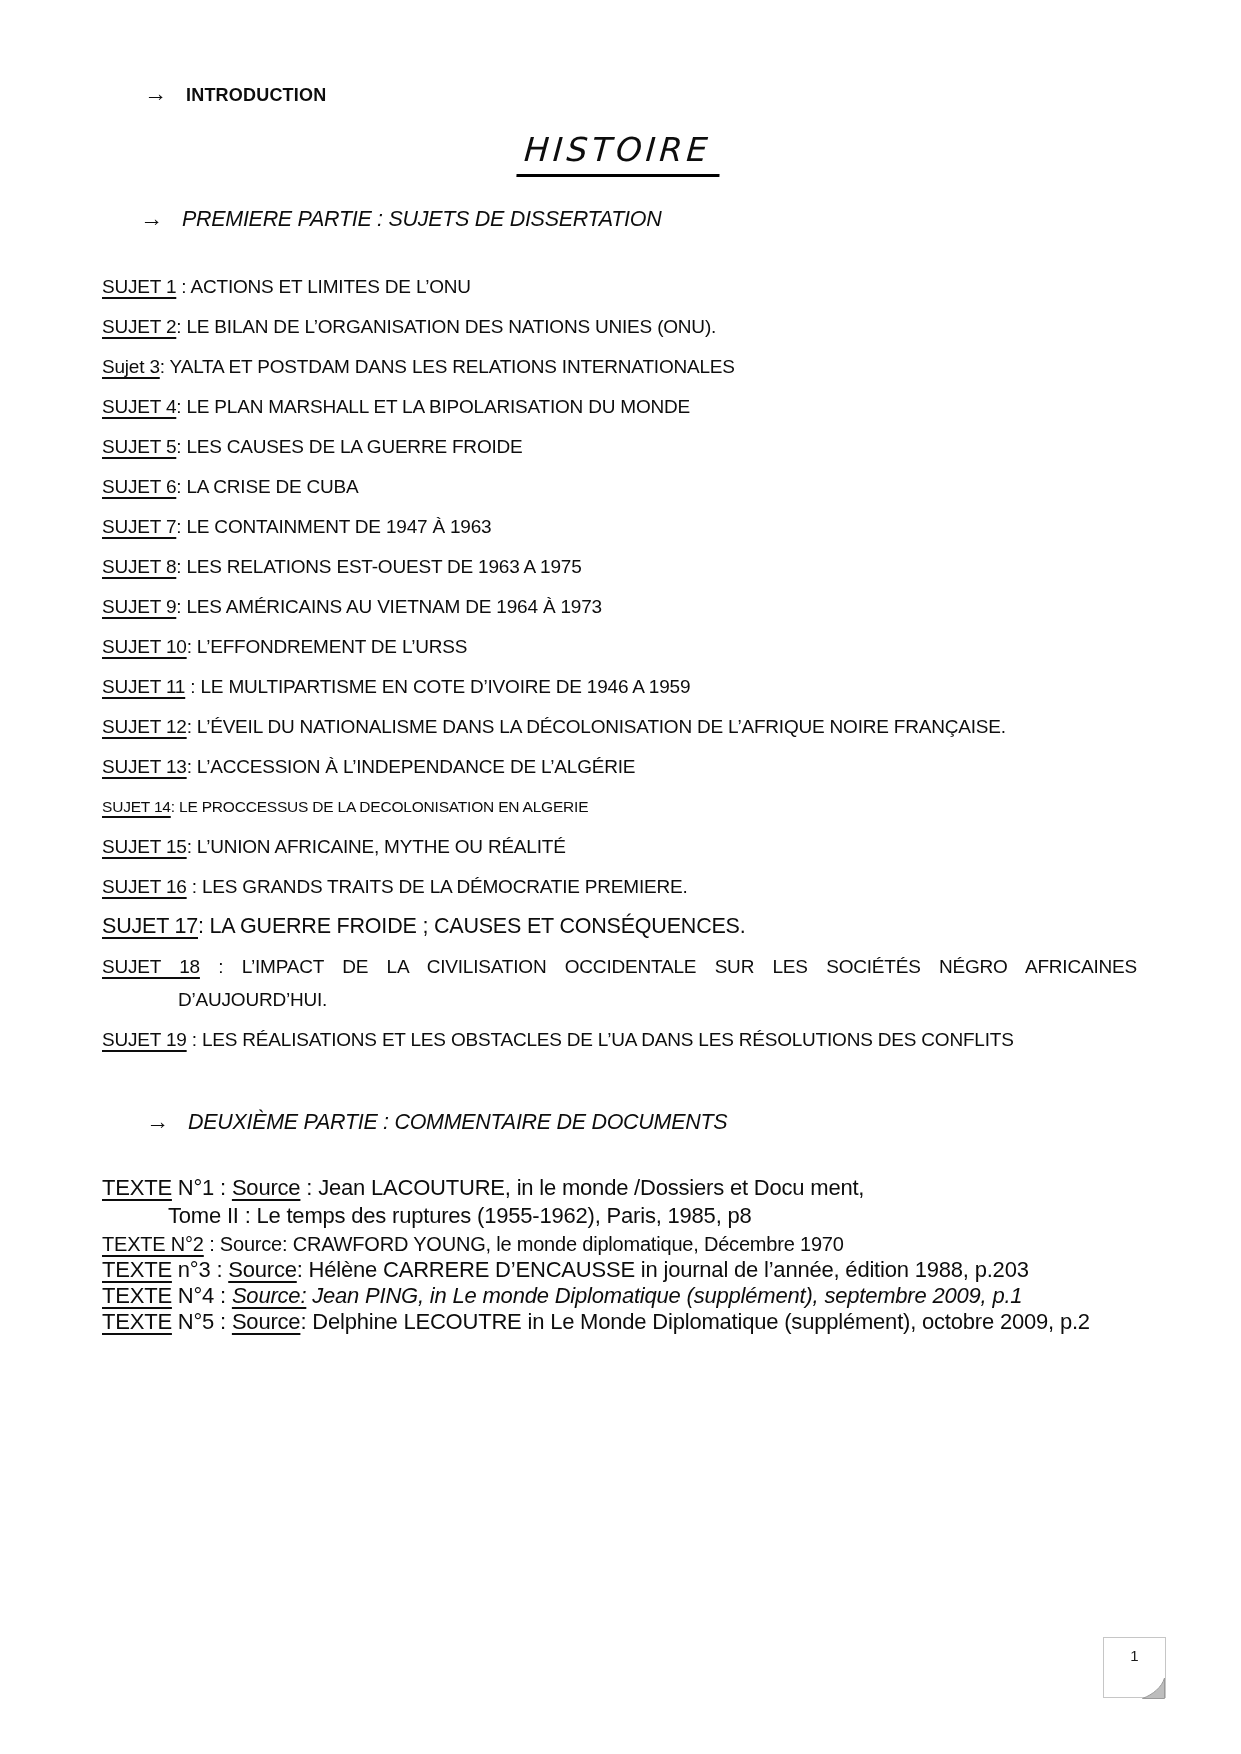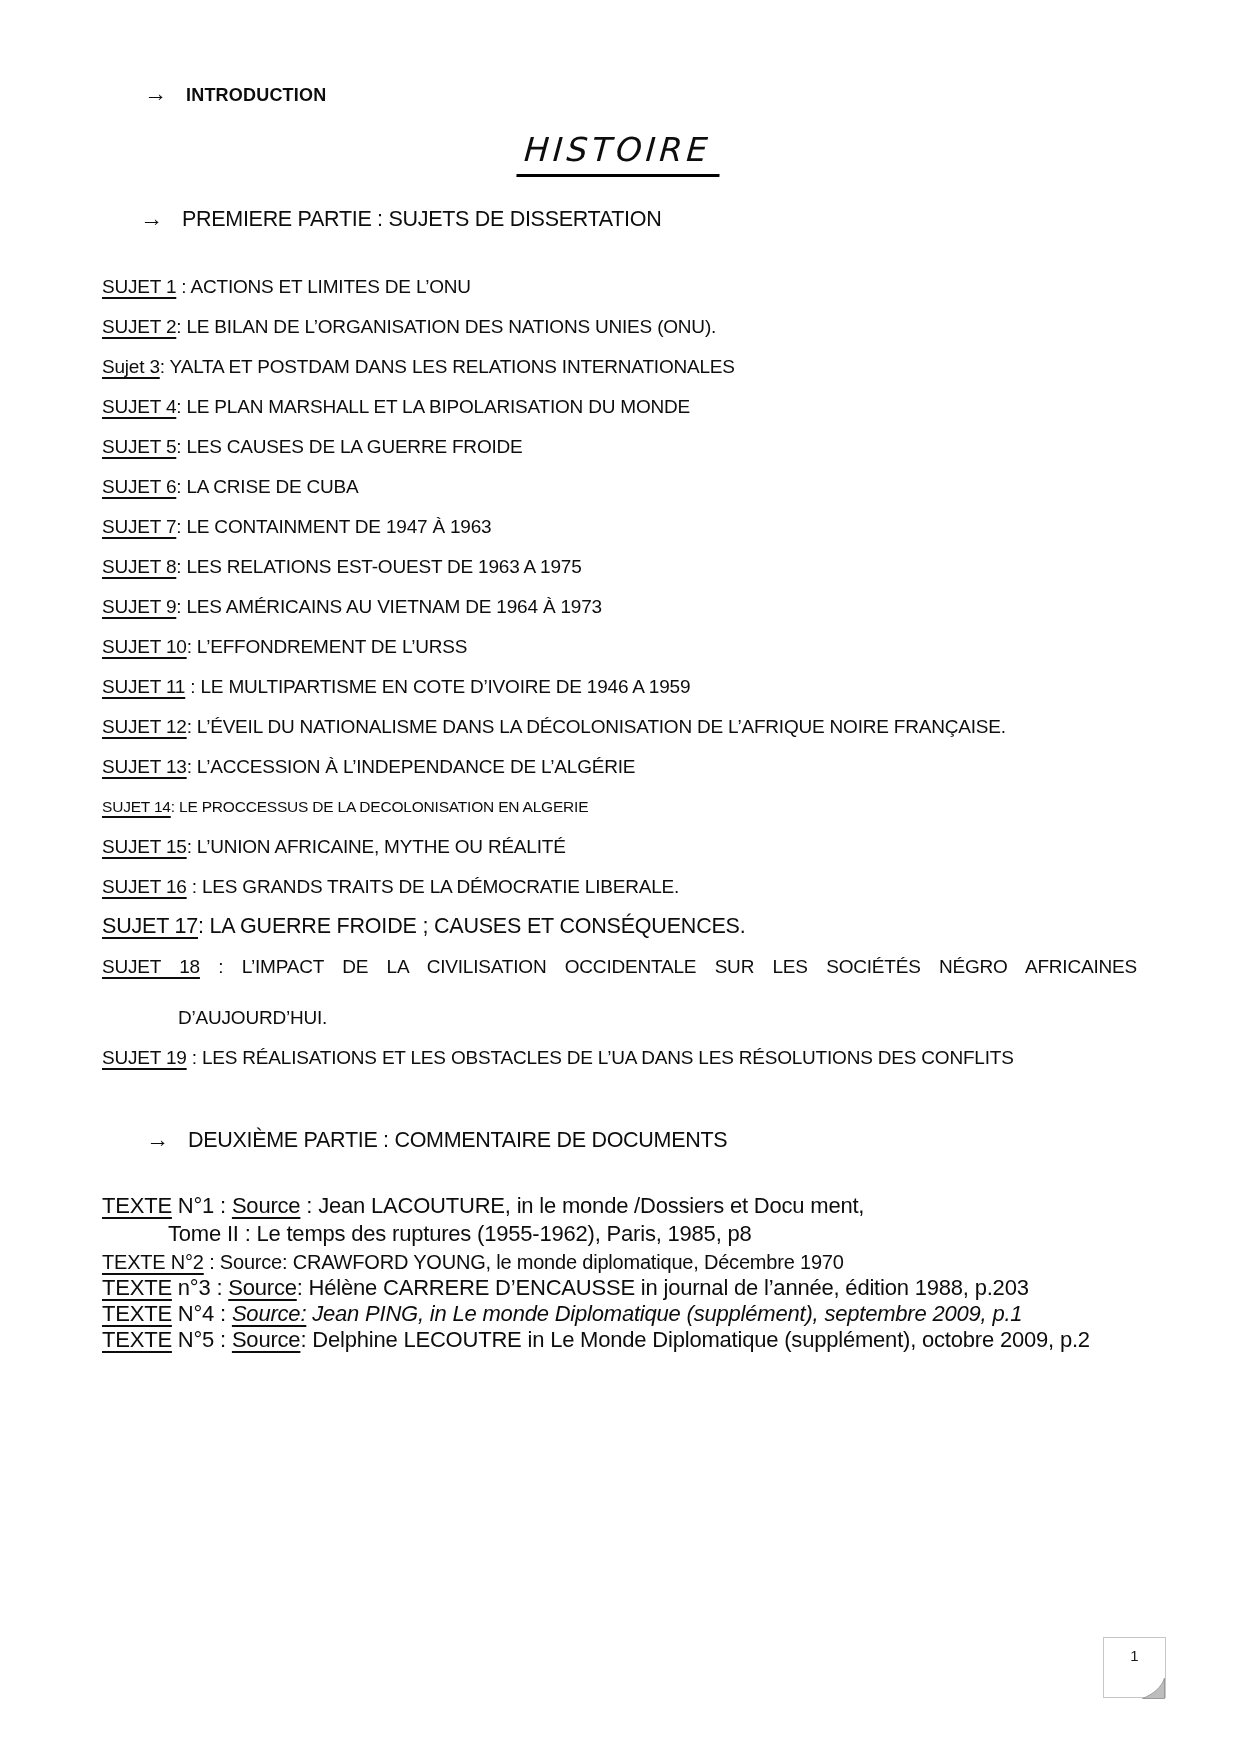--- a/index.html
+++ b/index.html
@@ -38,38 +38,38 @@
     display: inline-block;
     font-family: "DejaVu Sans", sans-serif;
     font-style: italic;
     font-size: 33px; letter-spacing: 4px;
     border-bottom: 3px solid #000;
     padding: 0 10px 5px 6px;
     transform: skewX(-4deg);
   }
 
   .part-line { margin-top: 30px; margin-left: 38px; }
-  .part-label { font-size: 21.5px; letter-spacing: -0.3px; }
+  .part-label { font-size: 21.5px; letter-spacing: -0.3px; font-style: italic; }
   .part2-line { margin-top: 60px; margin-left: 44px; }
 
   
   .sujets { margin-top: 44px; }
   .sujet {
     font-size: 19px; line-height: 21px;
     letter-spacing: -0.2px;
     margin-bottom: 19px;
   }
   .sujet.small { font-size: 15.5px; }
   .sujet.large { font-size: 21.5px; }
   .u {
     text-decoration: underline;
     text-decoration-thickness: 1.5px;
     text-underline-offset: 4px;
   }
-  .s18l1 { text-align: justify; text-align-last: justify; margin-bottom: 30px; }
+  .s18l1 { text-align: justify; text-align-last: justify; margin-bottom: 12px; }
   .s18l2 { margin-left: 76px; }
 
   
   .textes { margin-top: 40px; }
   .texte { font-size: 22px; line-height: 26px; letter-spacing: -0.2px; }
   .texte-cont { margin-left: 66px; line-height: 30px; }
   .texte.small { font-size: 20px; }
   .it { font-style: italic; }
 
   
@@ -116,21 +116,21 @@
     <div class="sujet"><span class="u">SUJET 6</span><span>: </span><span>LA CRISE DE CUBA</span></div>
     <div class="sujet"><span class="u">SUJET 7</span><span>: </span><span>LE CONTAINMENT DE 1947 À 1963</span></div>
     <div class="sujet"><span class="u">SUJET 8</span><span>: </span><span>LES RELATIONS EST-OUEST DE 1963 A 1975</span></div>
     <div class="sujet"><span class="u">SUJET 9</span><span>: </span><span>LES AMÉRICAINS AU VIETNAM DE 1964 À 1973</span></div>
     <div class="sujet"><span class="u">SUJET 10</span><span>: </span><span>L’EFFONDREMENT DE L’URSS</span></div>
     <div class="sujet"><span class="u">SUJET 11</span><span> : </span><span>LE MULTIPARTISME EN COTE D’IVOIRE DE 1946 A 1959</span></div>
     <div class="sujet"><span class="u">SUJET 12</span><span>: </span><span>L’ÉVEIL DU NATIONALISME DANS LA DÉCOLONISATION DE L’AFRIQUE NOIRE FRANÇAISE.</span></div>
     <div class="sujet"><span class="u">SUJET 13</span><span>: </span><span>L’ACCESSION À L’INDEPENDANCE DE L’ALGÉRIE</span></div>
     <div class="sujet small"><span class="u">SUJET 14</span><span>: </span><span>LE PROCCESSUS DE LA DECOLONISATION EN ALGERIE</span></div>
     <div class="sujet"><span class="u">SUJET 15</span><span>: </span><span>L’UNION AFRICAINE, MYTHE OU RÉALITÉ</span></div>
-    <div class="sujet"><span class="u">SUJET 16</span><span> : </span><span>LES GRANDS TRAITS DE LA DÉMOCRATIE LIBERALE.</span></div>
+    <div class="sujet"><span class="u">SUJET 16</span><span> : </span><span>LES GRANDS TRAITS DE LA DÉMOCRATIE PREMIERE.</span></div>
     <div class="sujet large"><span class="u">SUJET 17</span><span>: </span><span>LA GUERRE FROIDE ; CAUSES ET CONSÉQUENCES.</span></div>
     <div class="sujet s18l1"><span class="u">SUJET 18</span><span> : </span><span>L’IMPACT DE LA CIVILISATION OCCIDENTALE SUR LES SOCIÉTÉS NÉGRO AFRICAINES</span></div>
     <div class="sujet s18l2">D’AUJOURD’HUI.</div>
     <div class="sujet"><span class="u">SUJET 19</span><span> : </span><span>LES RÉALISATIONS ET LES OBSTACLES DE L’UA DANS LES RÉSOLUTIONS DES CONFLITS</span></div>
   </div>
 
   <div class="hline part2-line">
     <span class="arrow">→</span>
     <span class="part-label">DEUXIÈME PARTIE : COMMENTAIRE DE DOCUMENTS</span>
   </div>

